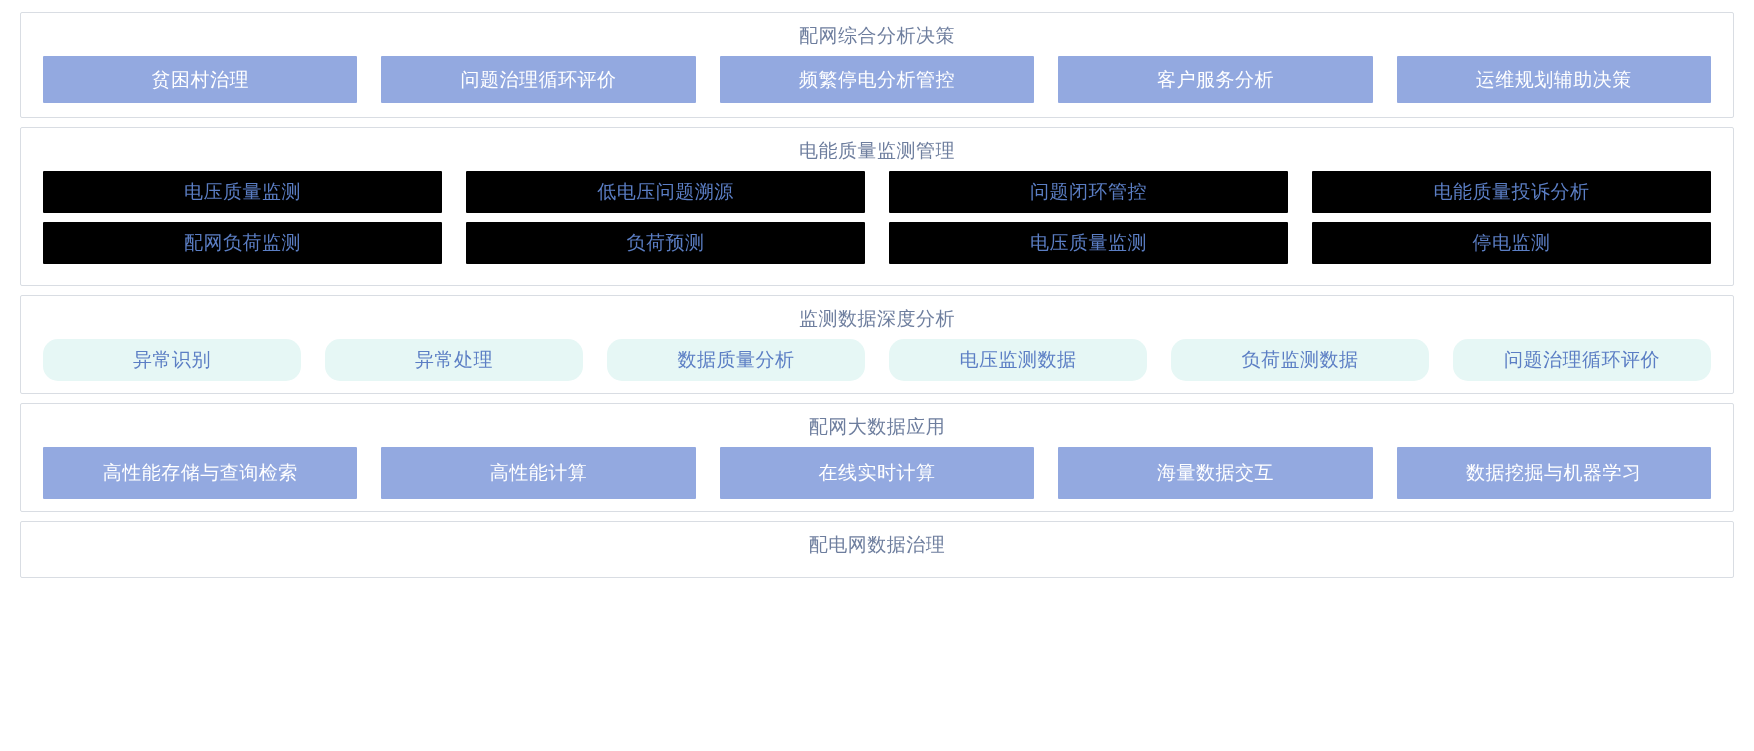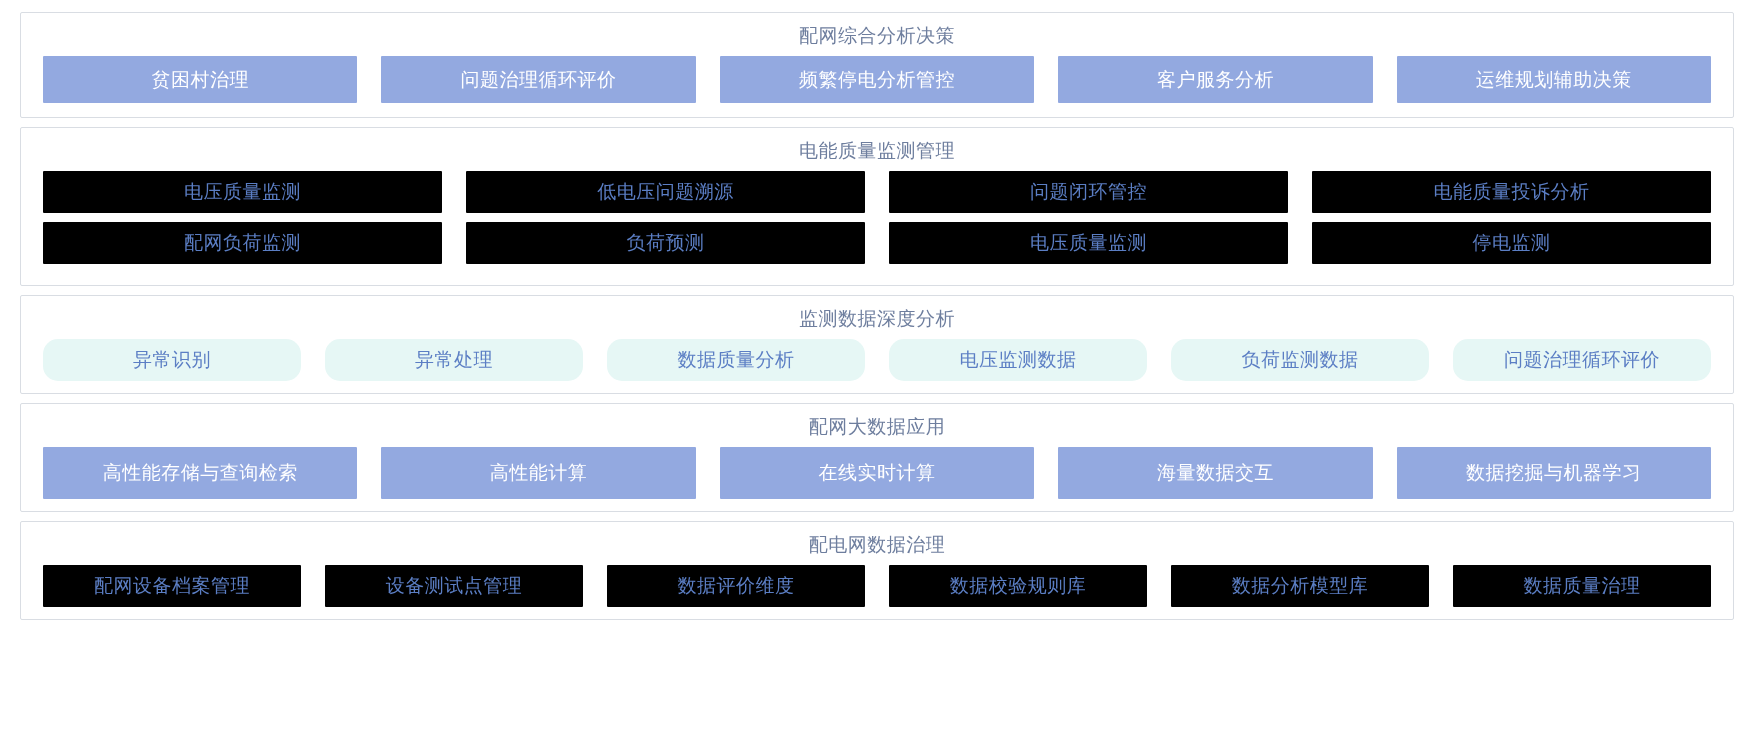--- a/index.html
+++ b/index.html
@@ -118,22 +118,14 @@
       <div class="row">
         <div class="chip solid">高性能存储与查询检索</div>
         <div class="chip solid">高性能计算</div>
         <div class="chip solid">在线实时计算</div>
         <div class="chip solid">海量数据交互</div>
         <div class="chip solid">数据挖掘与机器学习</div>
       </div>
     </div>
     <div class="section sec-5">
       <div class="section-title">配电网数据治理</div>
-      <div class="row">
-        <div class="chip lav">配网设备档案管理</div>
-        <div class="chip lav">设备测试点管理</div>
-        <div class="chip lav">数据评价维度</div>
-        <div class="chip lav">数据校验规则库</div>
-        <div class="chip lav">数据分析模型库</div>
-        <div class="chip lav">数据质量治理</div>
-      </div>
     </div>
   </div>
 
 </body></html>

